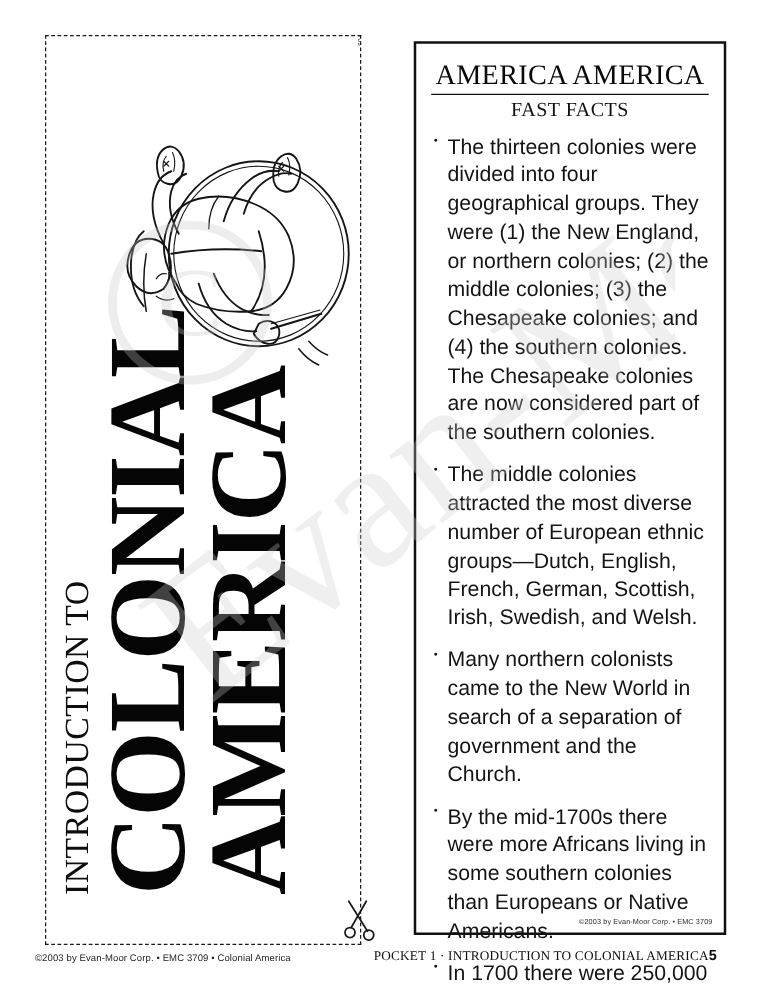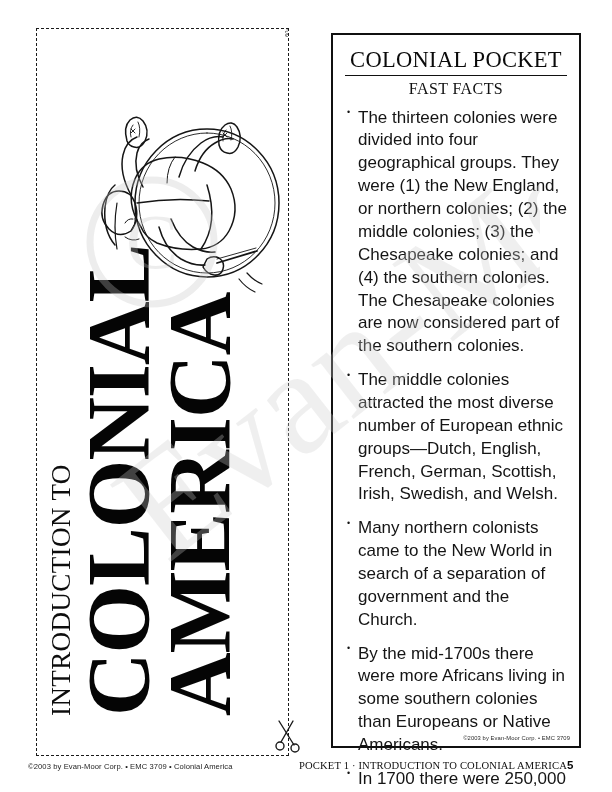--- a/index.html
+++ b/index.html
@@ -323,21 +323,21 @@
       <g fill="none" stroke="#1a1a1a" stroke-width="1.4" stroke-linecap="round">
         <path d="M7 3 L22 27"></path>
         <path d="M21 3 L9 24"></path>
         <circle cx="23" cy="30" r="4"></circle>
         <circle cx="8" cy="28" r="4"></circle>
       </g>
     </svg>
   </div>
 
   <div class="right-panel">
-    <div class="card-title">COLONIAL POCKET</div>
+    <div class="card-title">AMERICA AMERICA</div>
     <hr class="title-rule">
     <div class="card-subtitle">FAST FACTS</div>
 
     <ul class="facts">
       <li>The thirteen colonies were divided into four geographical groups. They were (1) the New England, or northern colonies; (2) the middle colonies; (3) the Chesapeake colonies; and (4) the southern colonies. The Chesapeake colonies are now considered part of the southern colonies.</li>
       <li>The middle colonies attracted the most diverse number of European ethnic groups—Dutch, English, French, German, Scottish, Irish, Swedish, and Welsh.</li>
       <li>Many northern colonists came to the New World in search of a separation of government and the Church.</li>
       <li>By the mid-1700s there were more Africans living in some southern colonies than Europeans or Native Americans.</li>
       <li>In 1700 there were 250,000 people living in the thirteen colonies. By 1775 the population had grown to about 2.5 million.</li>
       <li>After the original thirteen colonies, the next states to be admitted to the Union were Vermont, Kentucky, and Tennessee.</li>

